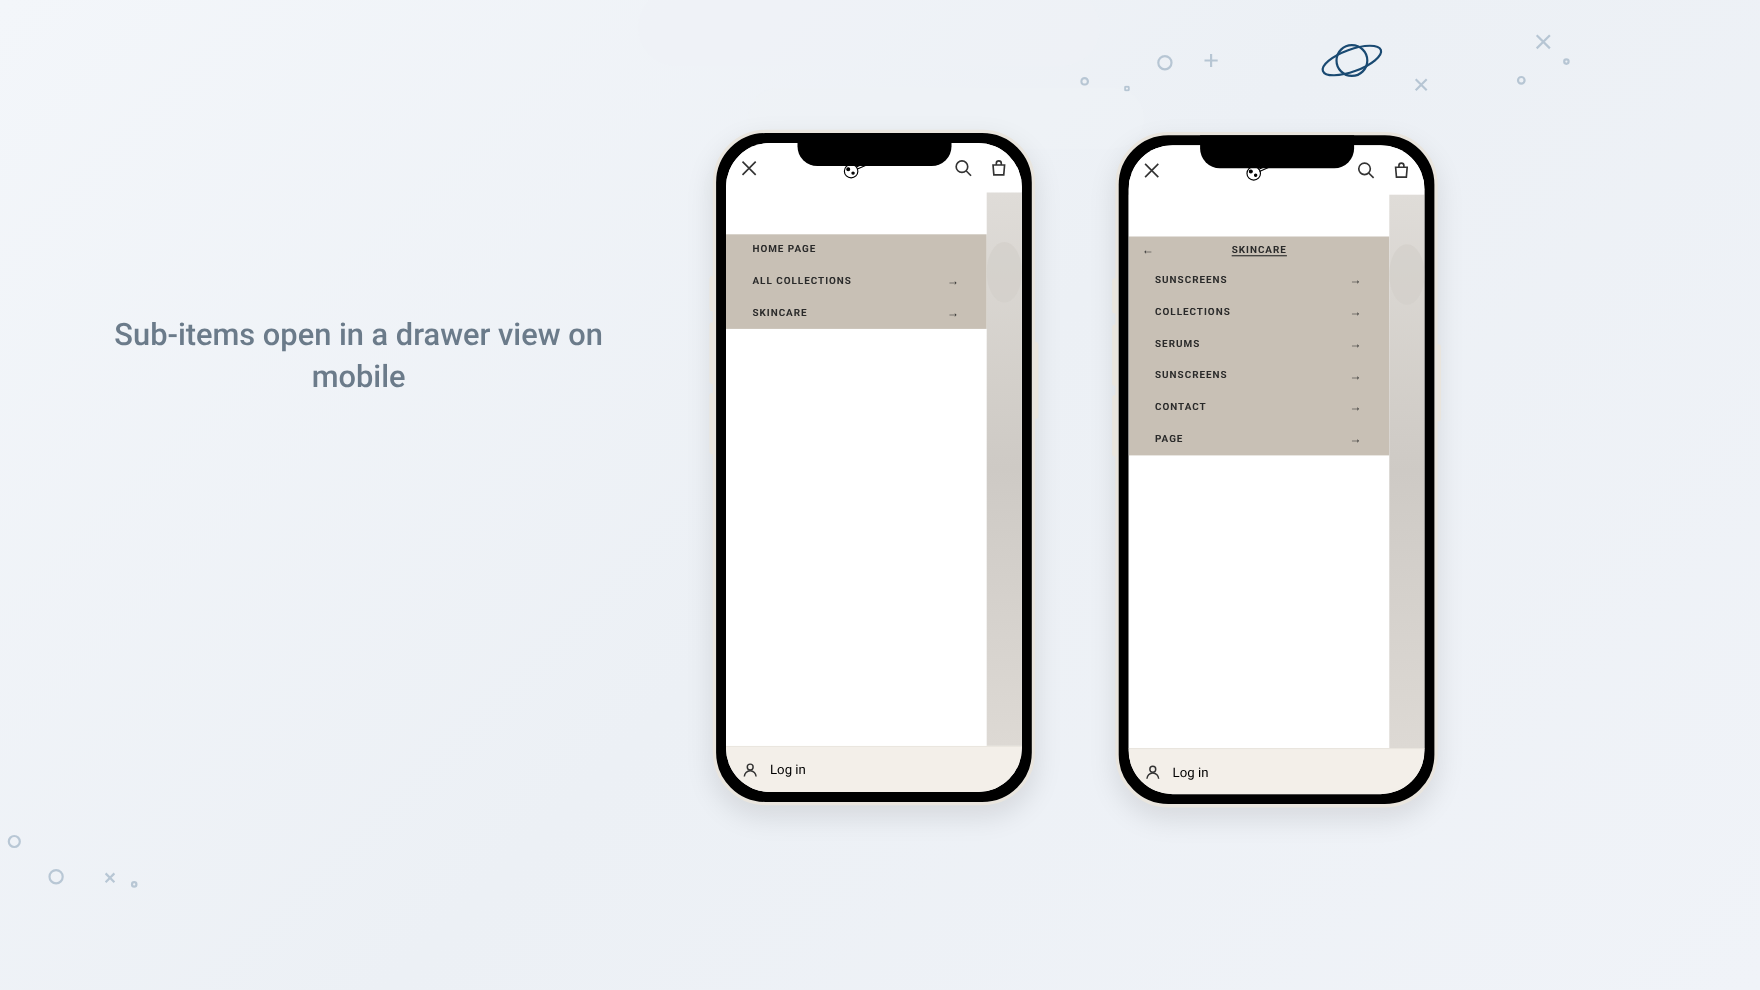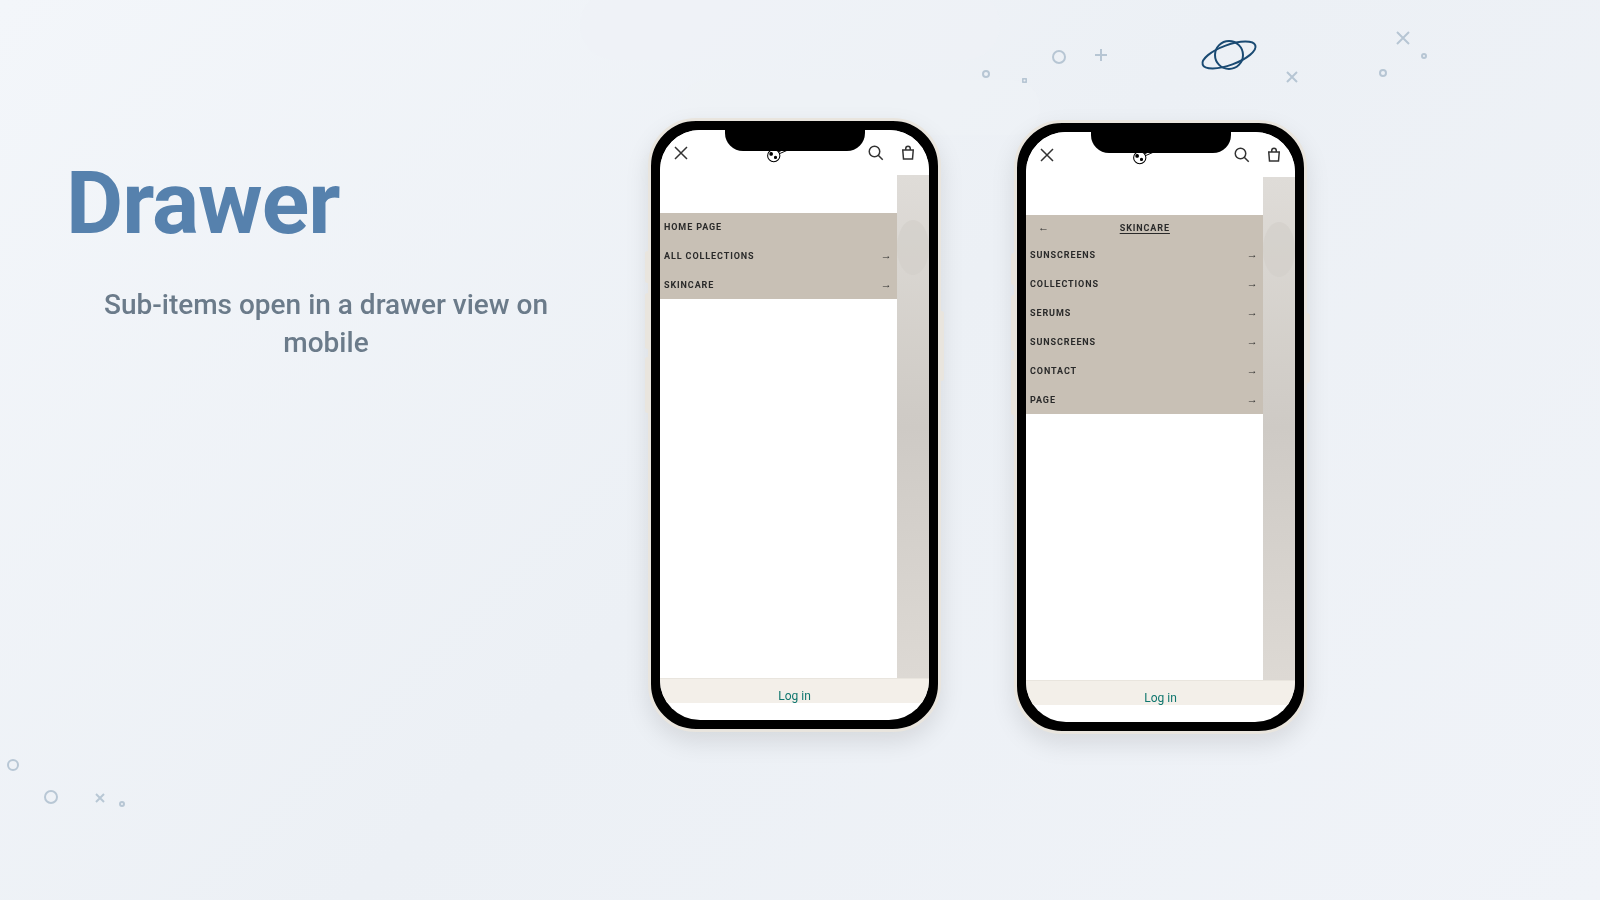--- a/index.html
+++ b/index.html
@@ -97,21 +97,21 @@
     height: 38px;
     background:#fff;
   }
   .menu {
     background:#c8c0b5;
   }
   .menu-row {
     display:flex;
     align-items:center;
     justify-content:space-between;
-    padding: 9px 4px;
+    padding: 9px 24px;
     font-size: 9px;
     font-weight:700;
     letter-spacing: .1em;
     color:#2a2a2a;
     cursor:pointer;
   }
   .arrow-r { font-size: 11px; line-height:1; color:#2a2a2a; }
   .arrow-l { font-size: 11px; line-height:1; color:#2a2a2a; }
 
   .sub-title-row {
@@ -142,30 +142,29 @@
     position:absolute;
     left:0; right:0;
     border-radius:50%;
     background:#d4cfc7aa;
   }
   .strip::before{ top:45px; height:55px; }
   .strip::after{ top:115px; height:55px; display:none; }
 
   
   .footer {
-    height: 25px;
+    height: 42px;
     display:flex;
     align-items:center;
     gap:10px;
     padding: 0 14px;
     background:#f3efe9;
     border-top:1px solid #e9e5de;
     font-size: 12px;
-    color:#0f766e;
-    flex-direction:column;
+    color:#000000;
   }
 
   
   #phone-left { left: 648px; top: 118px; }
   #phone-right { left: 1014px; top: 120px; }
 
   
   .doodle { position:absolute; stroke:#1a4a72; fill:none; stroke-width:2; }
   .doodle.light { opacity:.25; }
   .cloudblob { position:absolute; background:#eef2f6; border-radius:999px; }
@@ -213,21 +212,21 @@
   </svg>
 <svg class="doodle light" style="left:94px; top:792px;" width="12" height="12">
     <path d="M2 2 L10 10 M10 2 L2 10"></path>
   </svg>
 <svg class="doodle light" style="left:118px; top:800px;" width="8" height="8">
     <circle cx="4" cy="4" r="2"></circle>
   </svg>
 
 <div class="blurb">
   <h1>
-    <span>Drawer</span><br>
+    <br>
   </h1>
   <p>Sub-items open in a drawer view on mobile</p>
 </div>
 
 <div class="phone" id="phone-left">
   <div class="side-btn vol1"></div>
   <div class="side-btn vol2"></div>
   <div class="side-btn vol3"></div>
   <div class="side-btn pwr"></div>
   <div class="notch"></div>

